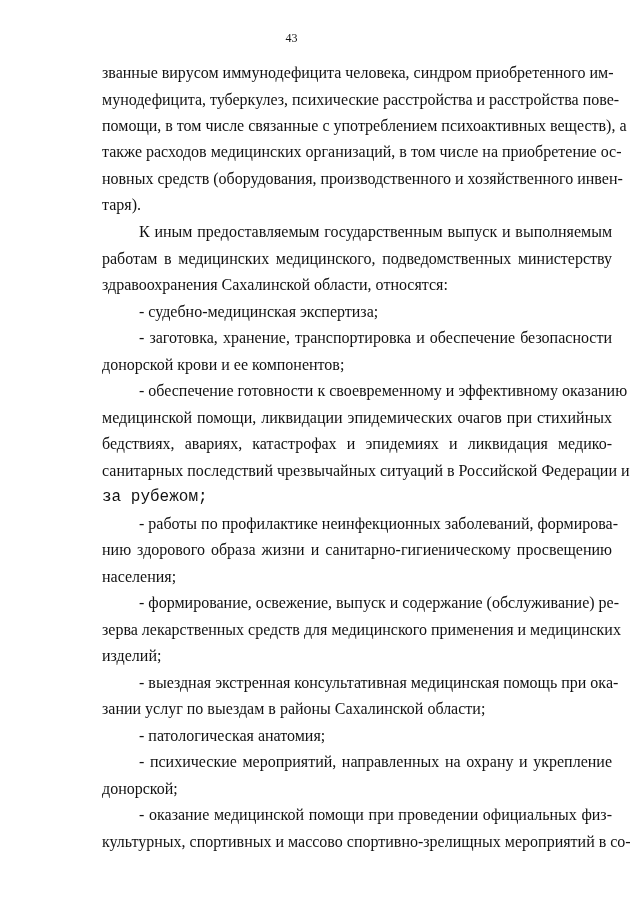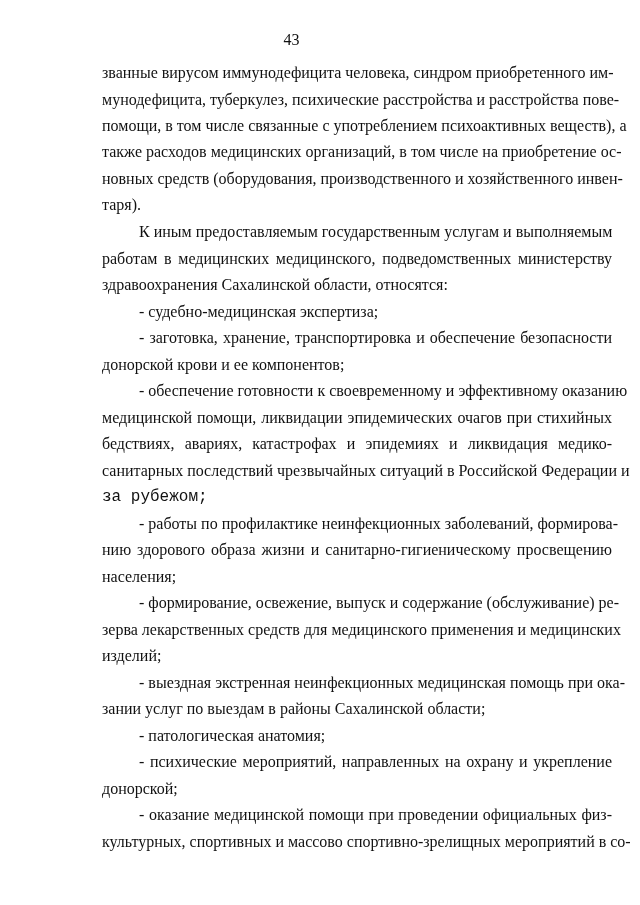--- a/index.html
+++ b/index.html
@@ -1,54 +1,54 @@
 <!DOCTYPE html>
 <html><head>
 <meta charset="utf-8">
 <style>
   html, body { margin:0; padding:0; background:#ffffff; }
   body { width:640px; height:905px; position:relative; overflow:hidden;
          font-family:"Liberation Serif", "DejaVu Serif", serif; color:#111; }
   .page-number { position:absolute; top:31px; left:0; width:583px; text-align:center;
-                 font-size:16px; }
+                 font-size:12px; }
   .line { position:absolute; left:102px; width:510px; font-size:16px; line-height:18px;
           white-space:nowrap; }
   .line.j { text-align:justify; text-align-last:justify; }
   .line.ind { left:139px; width:473px; }
 </style>
 </head>
 <body>
 
 <div>
   <div class="page-number">43</div>
   <div id="body-text">
       <div class="line j" style="top: 64px;">званные вирусом иммунодефицита человека, синдром приобретенного им-</div>
       <div class="line j" style="top: 91px;">мунодефицита, туберкулез, психические расстройства и расстройства пове-</div>
       <div class="line j" style="top: 117px;">помощи, в том числе связанные с употреблением психоактивных веществ), а</div>
       <div class="line j" style="top: 143px;">также расходов медицинских организаций, в том числе на приобретение ос-</div>
       <div class="line j" style="top: 170px;">новных средств (оборудования, производственного и хозяйственного инвен-</div>
       <div class="line" style="top: 196px;">таря).</div>
-      <div class="line j ind" style="top: 223px;">К иным предоставляемым государственным услугам и выполняемым</div>
+      <div class="line j ind" style="top: 223px;">К иным предоставляемым государственным выпуск и выполняемым</div>
       <div class="line j" style="top: 250px;">работам в медицинских медицинского, подведомственных министерству</div>
       <div class="line" style="top: 276px;">здравоохранения Сахалинской области, относятся:</div>
       <div class="line ind" style="top: 303px;">- судебно-медицинская экспертиза;</div>
       <div class="line j ind" style="top: 329px;">- заготовка, хранение, транспортировка и обеспечение безопасности</div>
       <div class="line" style="top: 356px;">донорской крови и ее компонентов;</div>
       <div class="line j ind" style="top: 382px;">- обеспечение готовности к своевременному и эффективному оказанию</div>
       <div class="line j" style="top: 409px;">медицинской помощи, ликвидации эпидемических очагов при стихийных</div>
       <div class="line j" style="top: 435px;">бедствиях, авариях, катастрофах и эпидемиях и ликвидация медико-</div>
       <div class="line j" style="top: 462px;">санитарных последствий чрезвычайных ситуаций в Российской Федерации и</div>
       <div class="line" style="top: 488px; font-family: Liberation Mono, monospace;">за рубежом;</div>
       <div class="line j ind" style="top: 515px;">- работы по профилактике неинфекционных заболеваний, формирова-</div>
       <div class="line j" style="top: 541px;">нию здорового образа жизни и санитарно-гигиеническому просвещению</div>
       <div class="line" style="top: 568px;">населения;</div>
       <div class="line j ind" style="top: 594px;">- формирование, освежение, выпуск и содержание (обслуживание) ре-</div>
       <div class="line j" style="top: 621px;">зерва лекарственных средств для медицинского применения и медицинских</div>
       <div class="line" style="top: 647px;">изделий;</div>
-      <div class="line j ind" style="top: 674px;">- выездная экстренная неинфекционных медицинская помощь при ока-</div>
+      <div class="line j ind" style="top: 674px;">- выездная экстренная консультативная медицинская помощь при ока-</div>
       <div class="line" style="top: 700px;">зании услуг по выездам в районы Сахалинской области;</div>
       <div class="line ind" style="top: 727px;">- патологическая анатомия;</div>
       <div class="line j ind" style="top: 753px;">- психические мероприятий, направленных на охрану и укрепление</div>
       <div class="line" style="top: 780px;">донорской;</div>
       <div class="line j ind" style="top: 806px;">- оказание медицинской помощи при проведении официальных физ-</div>
       <div class="line j" style="top: 833px;">культурных, спортивных и массово спортивно-зрелищных мероприятий в со-</div>
     </div>
 </div>
 
 </body></html>

